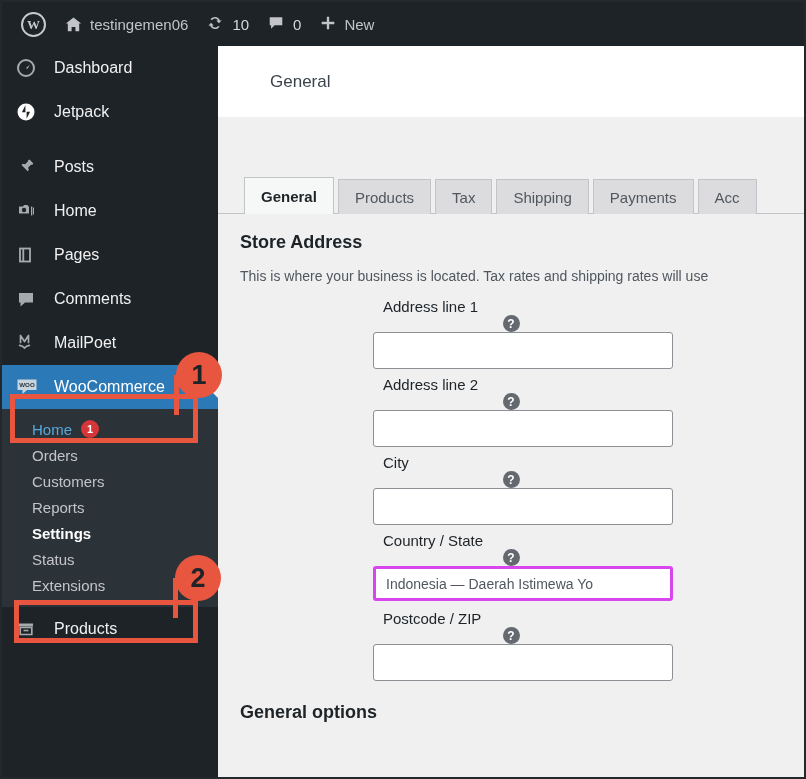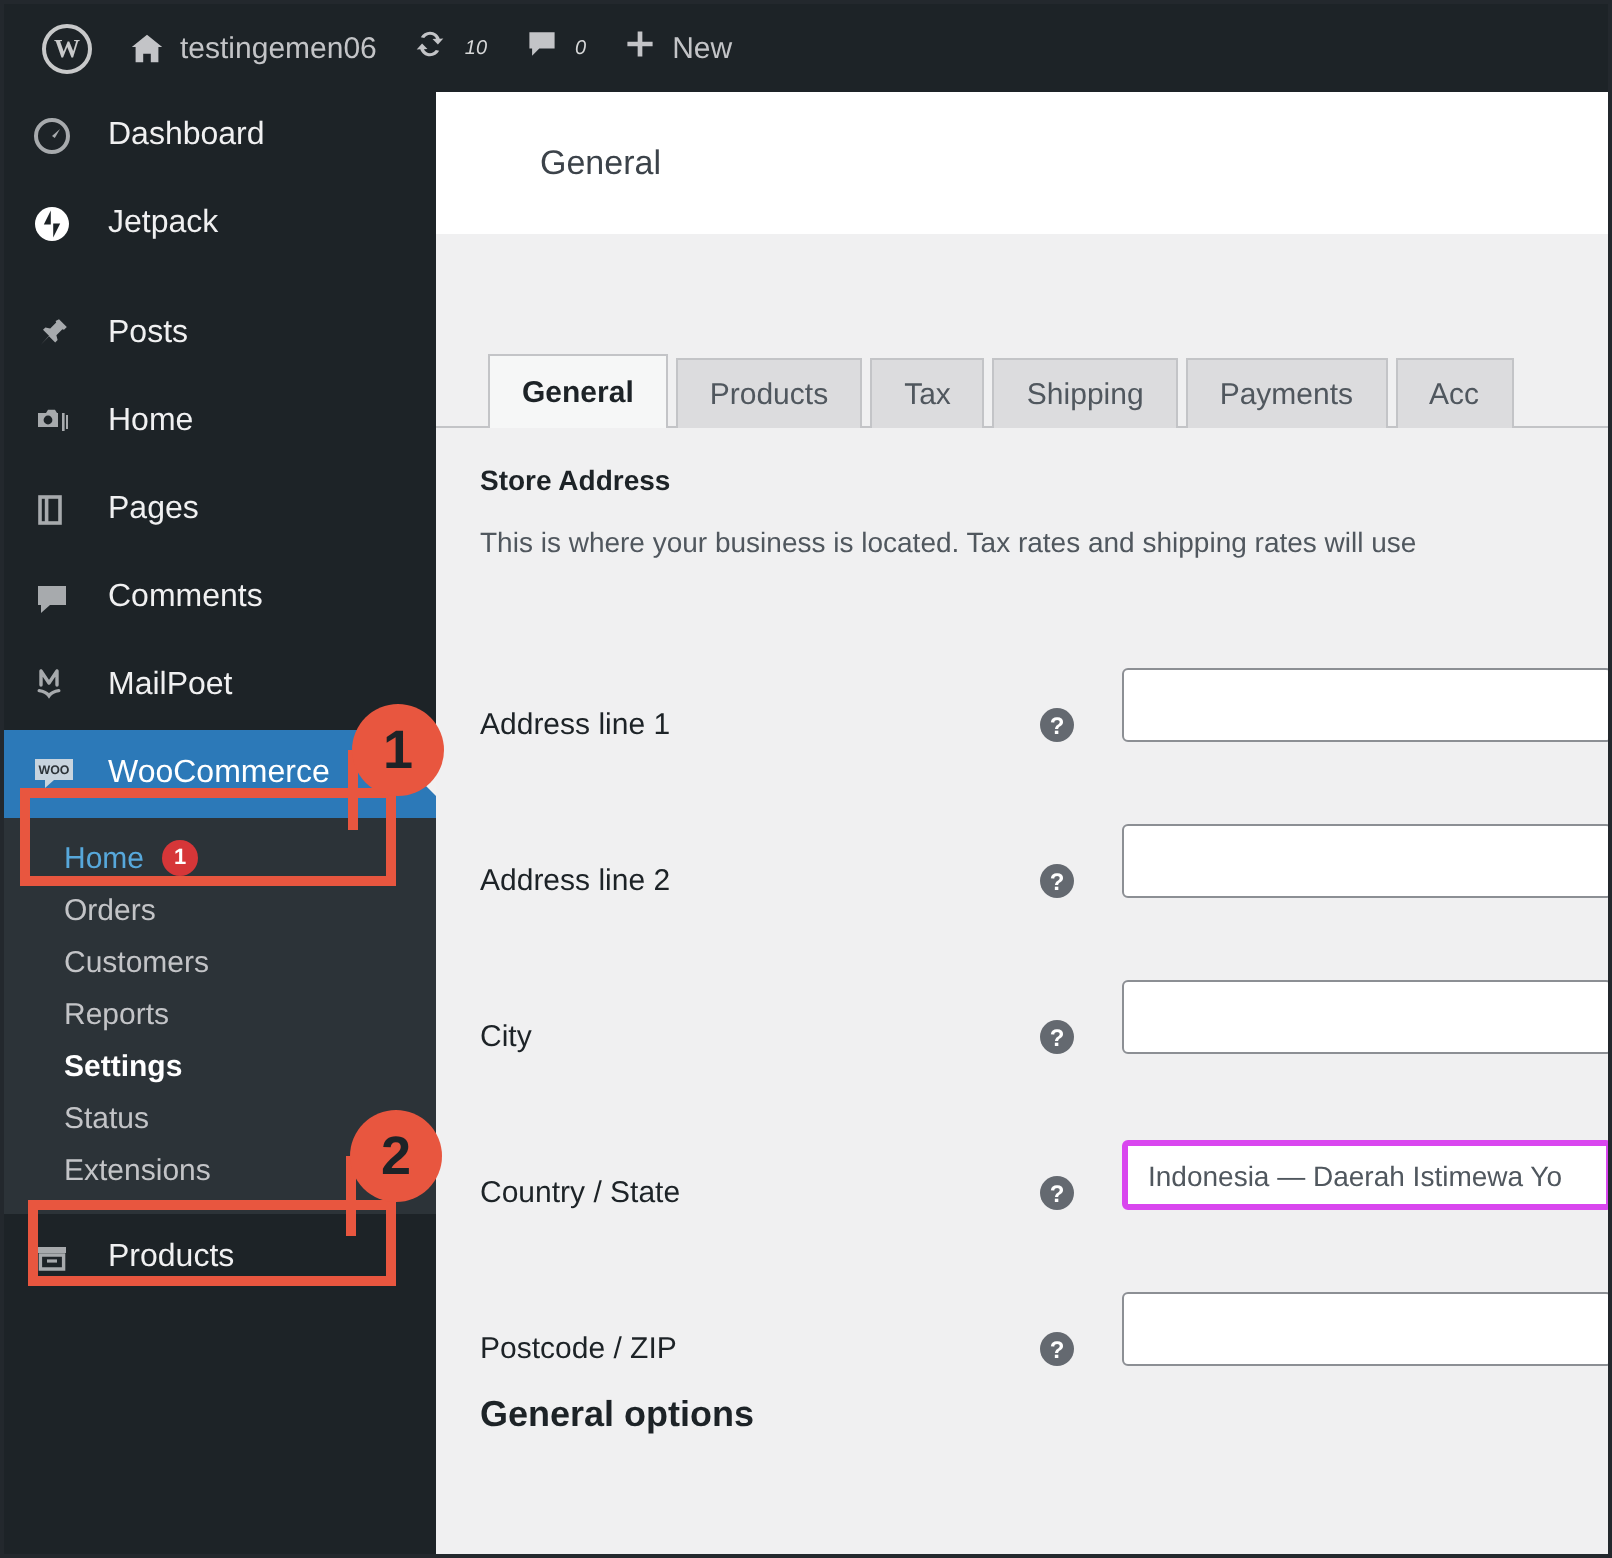--- a/index.html
+++ b/index.html
@@ -57,21 +57,21 @@
     left: 0; right: 0; top: 50%;
     transform: translateY(-50%);
     text-align: center;
     font-size: 13px;
     font-weight: bold;
     color: #c8c9ca;
     font-family: "Liberation Serif", serif;
     line-height: 1;
   }
   .house-icon { display:block; }
-  .count-num { font-size: 10px; color: #d7d8d9; margin-left: 8px; font-style: italic; }
+  .count-num { font-size: 15px; color: #d7d8d9; margin-left: 8px; }
 
   
   #sidebar {
     position: absolute;
     left: 0; top: 44px;
     width: 216px;
     height: 735px;
     background: #1d2327;
     z-index: 20;
   }
@@ -201,42 +201,43 @@
   }
   .tab.active {
     background: #f6f7f7;
     color: #1d2327;
     font-weight: bold;
     height: 37px;
   }
 
   
   .section-title {
-    font-size: 14px;
+    font-size: 18px;
     font-weight: bold;
     color: #1d2327;
     padding: 18px 0 0 10px;
     margin-left: 12px;
   }
   .section-desc {
     font-size: 14px;
     color: #50575e;
     padding: 15px 0 0 10px;
     margin-left: 12px;
     white-space: nowrap;
   }
 
   
   .form-table { margin-top: 14px; }
   .form-row {
     display: flex;
-    align-items: flex-end;
+    align-items: center;
     height: 78px;
     padding-left: 22px;
     box-sizing: border-box;
+    flex-direction: column;
   }
   .form-row .f-label {
     width: 280px;
     font-size: 15px;
     color: #1d2327;
     flex: none;
     white-space: nowrap;
   }
   .help-icon {
     width: 17px; height: 17px;

